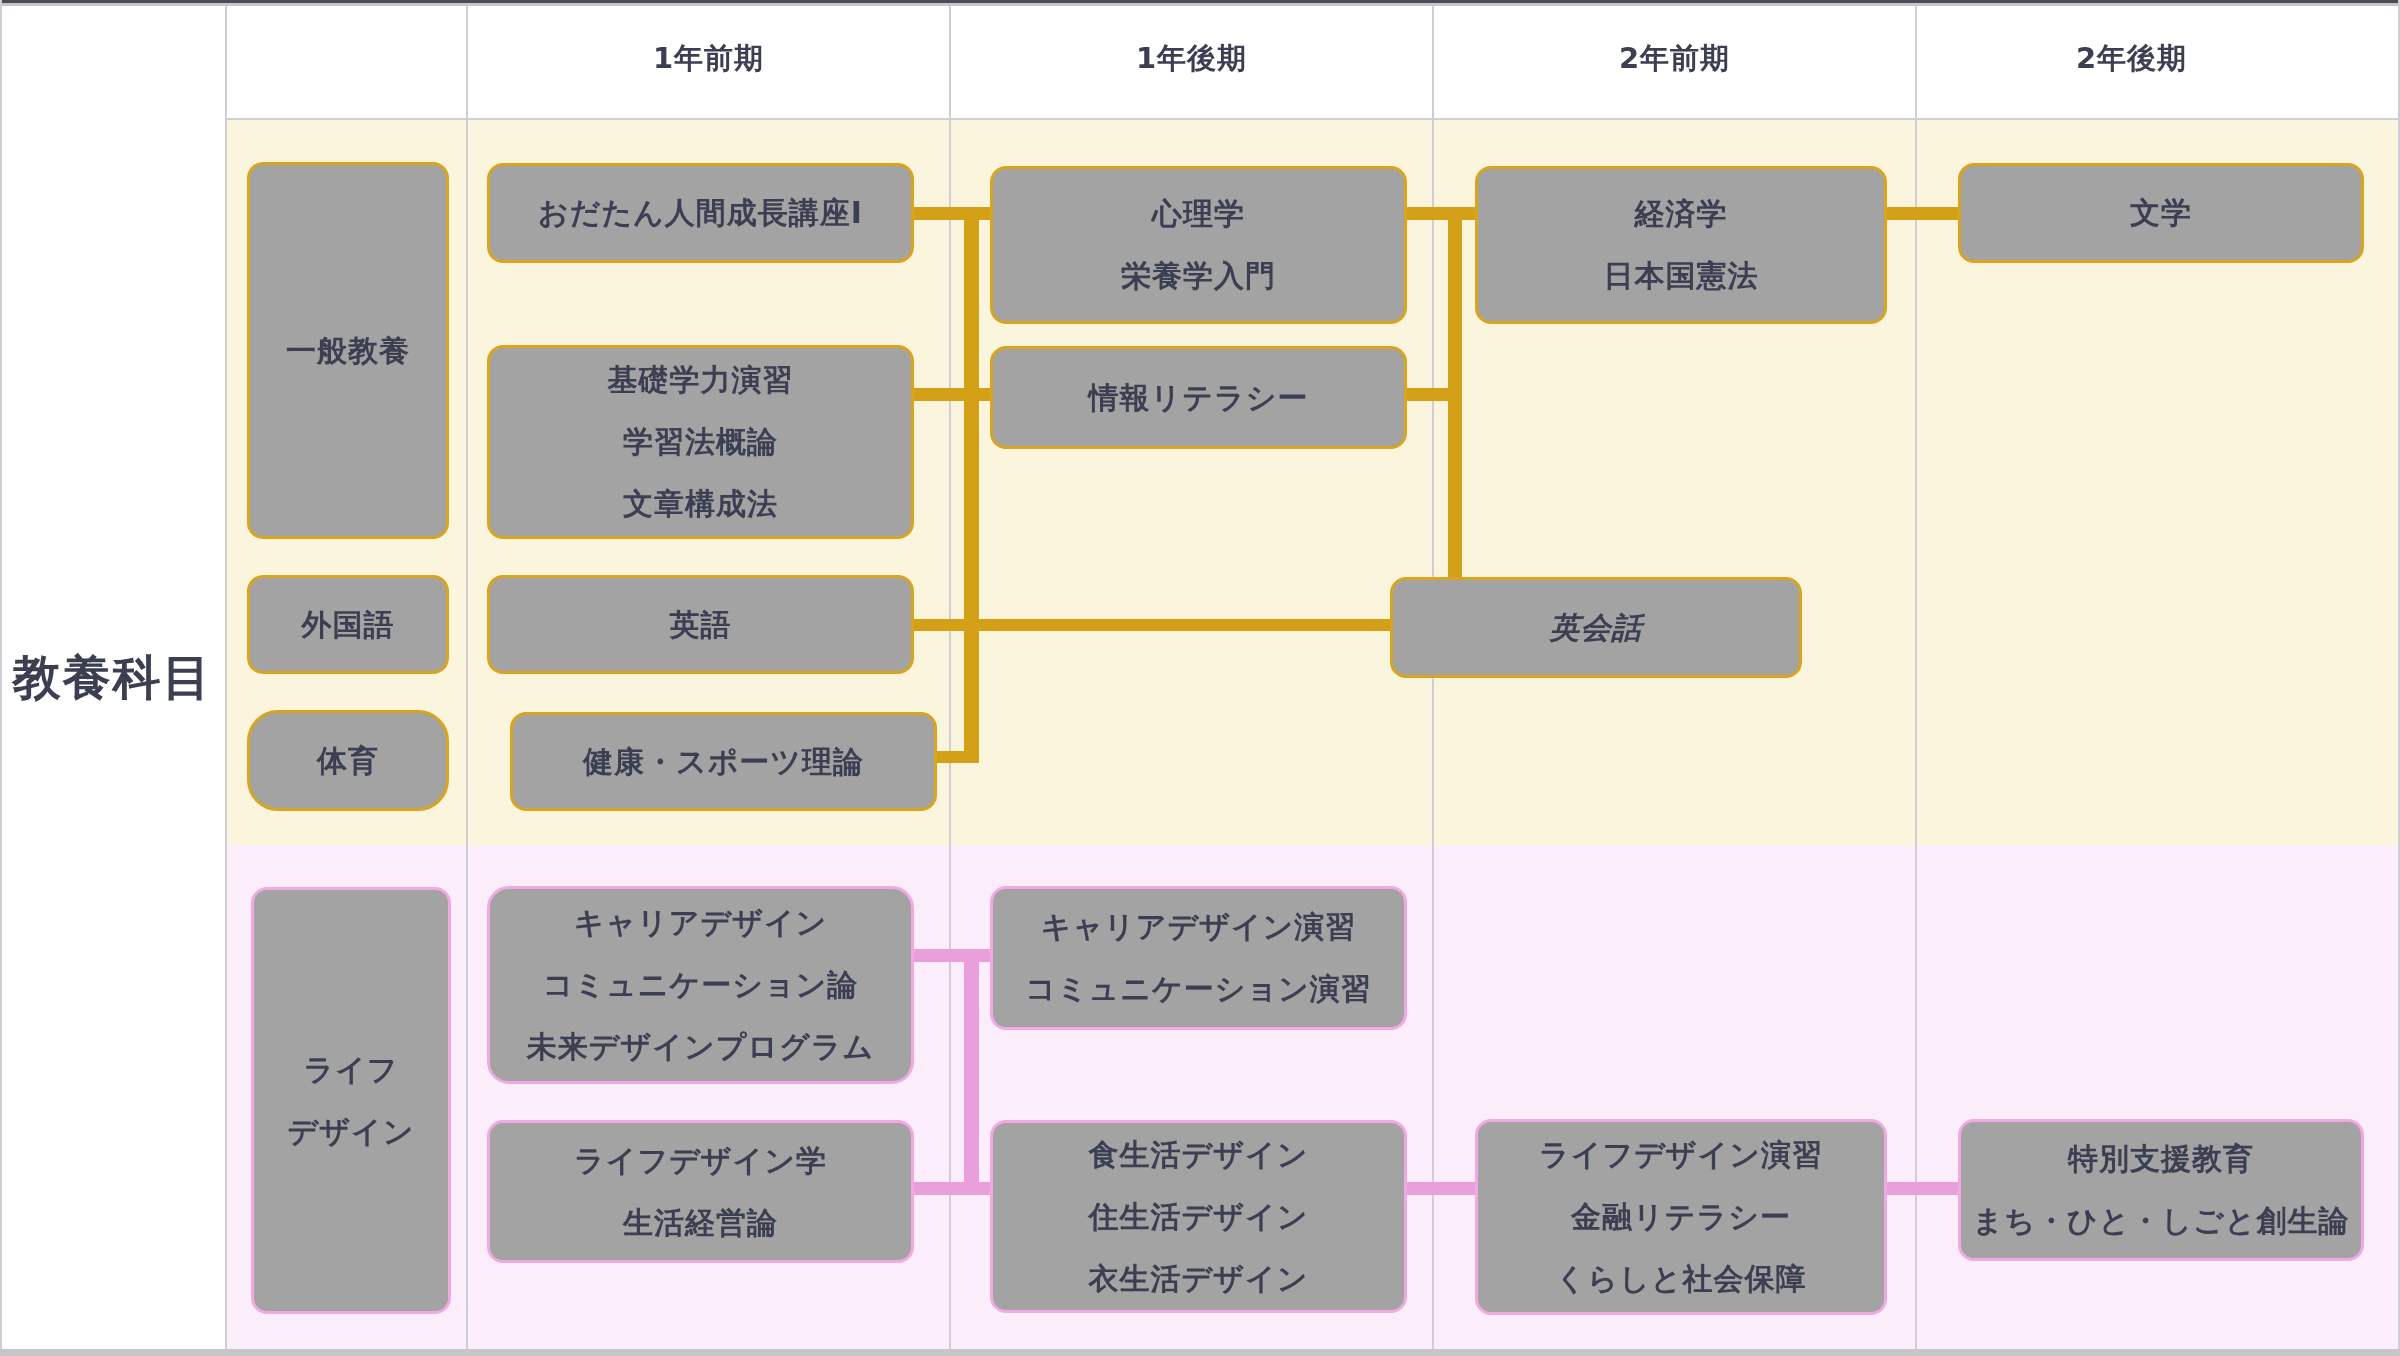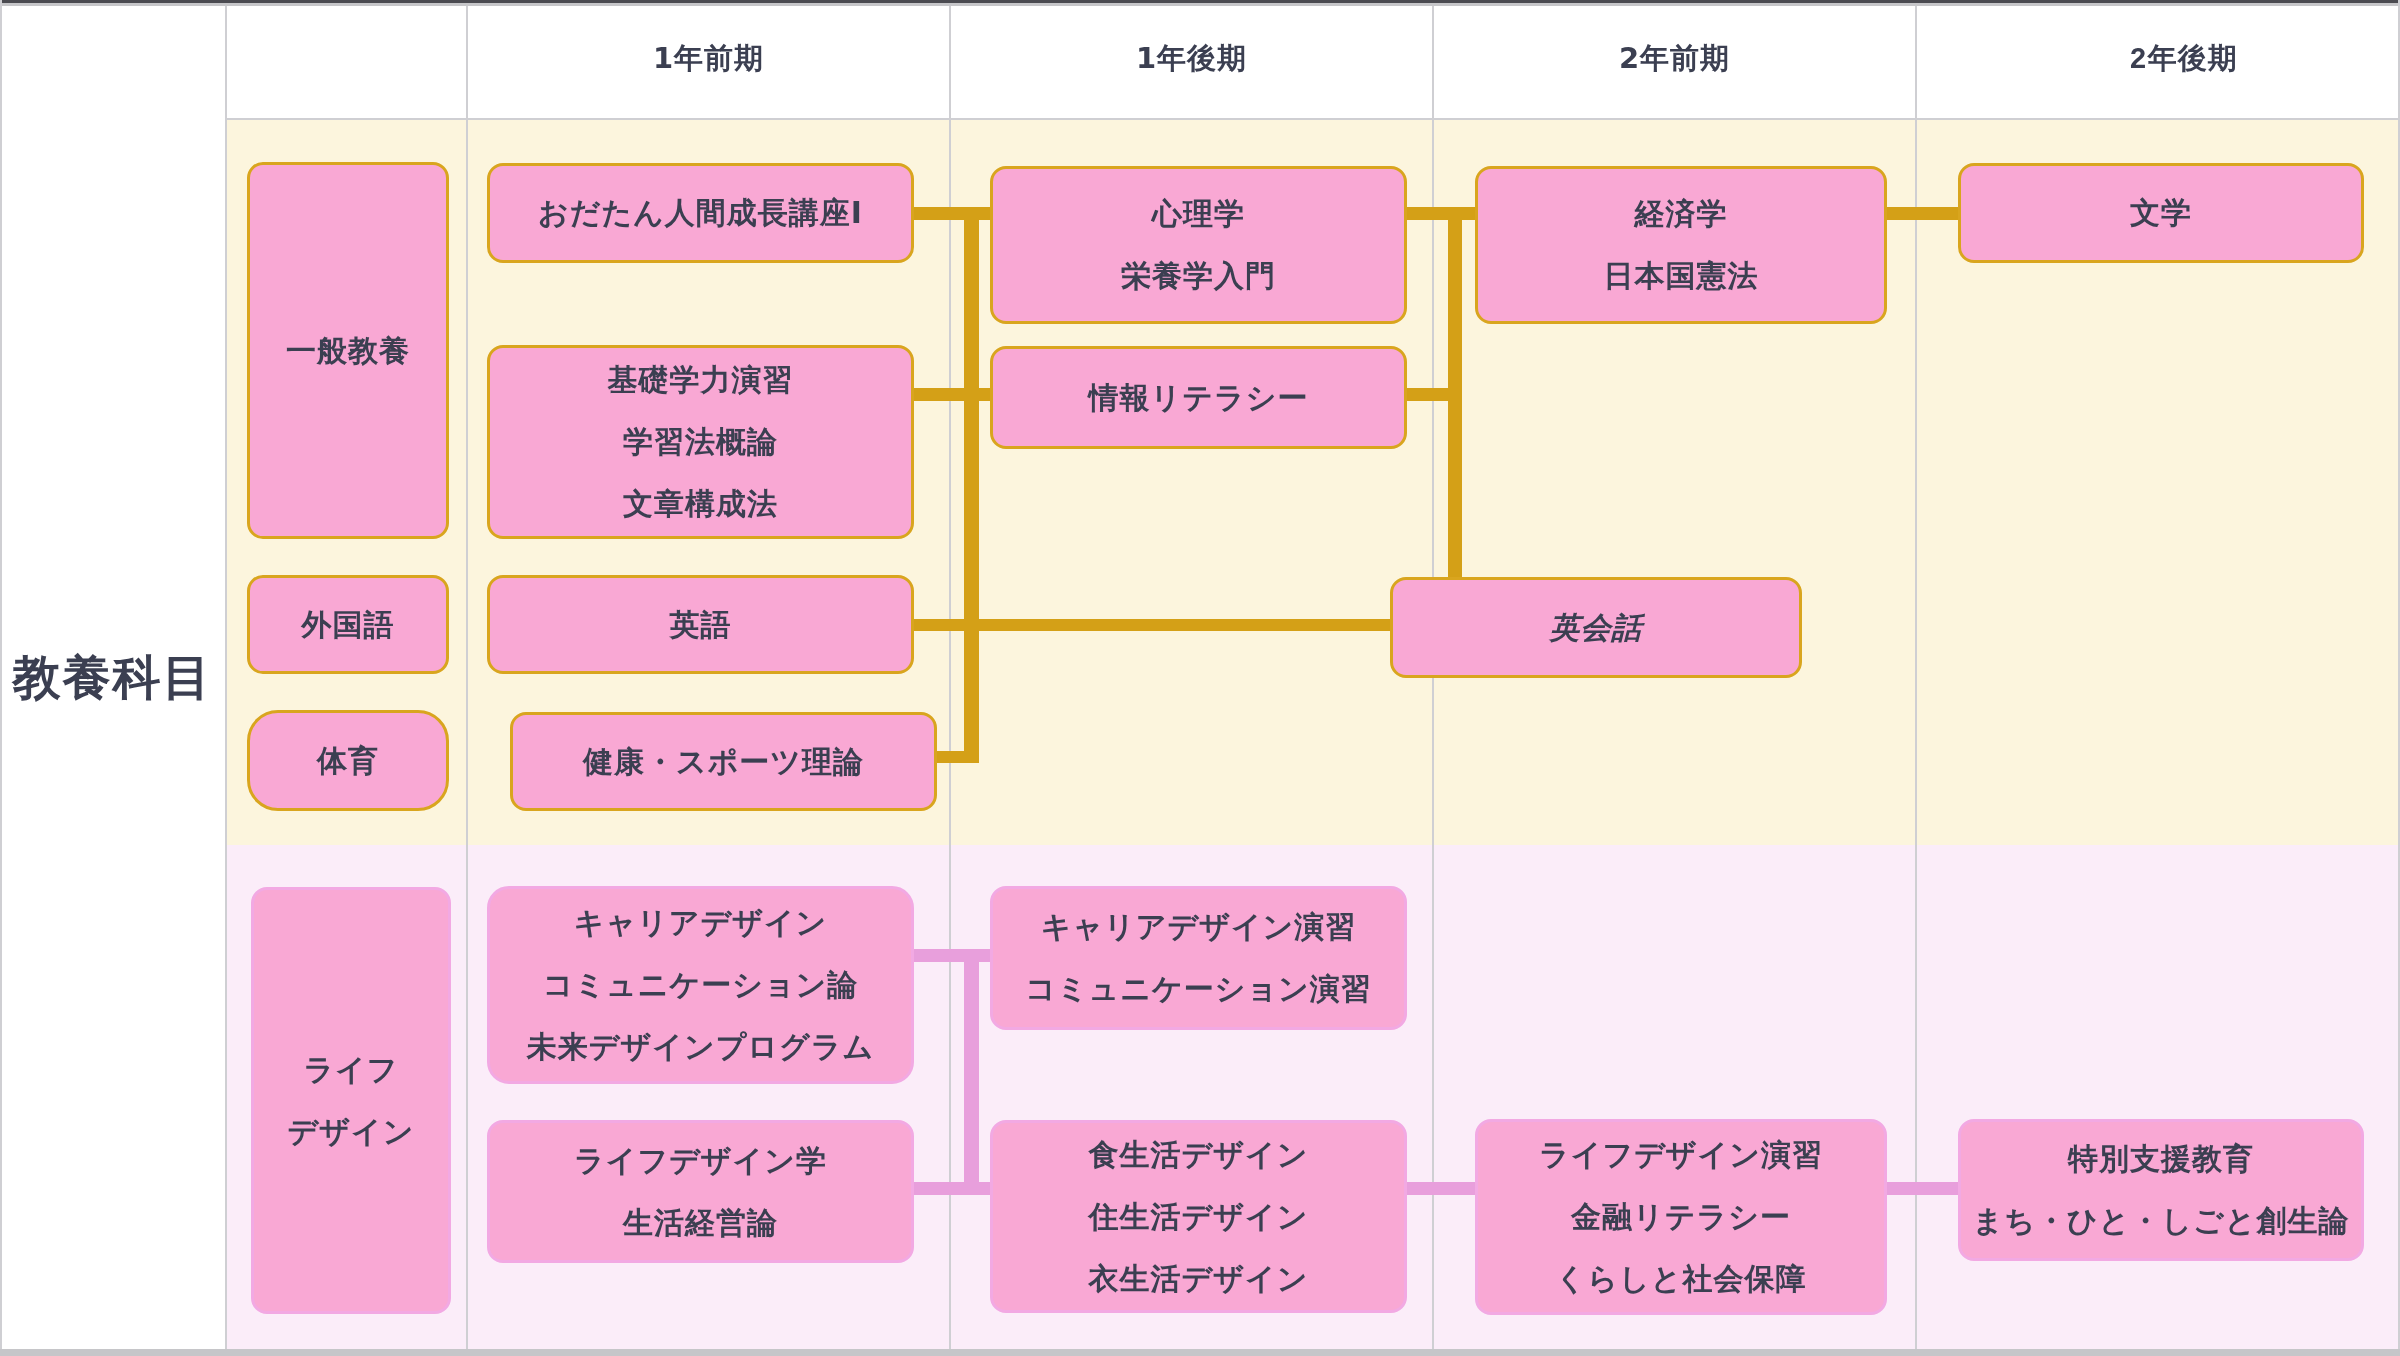--- a/index.html
+++ b/index.html
@@ -23,21 +23,21 @@
   .frame-bottom{position:absolute;left:0;bottom:0;width:100%;height:7px;background:var(--c-frame_light,#C6C6C9);}
   .frame-left{position:absolute;left:0;top:0;bottom:0;width:2px;background:var(--c-divider,#CFCFD3);}
   .frame-right{position:absolute;right:0;top:0;bottom:0;width:2px;background:var(--c-divider,#CFCFD3);}
 
   .conn{position:absolute;}
   .conn.gold{background:var(--c-gold_line,#D4A017);}
   .conn.pinkc{background:var(--c-pink_line,#E89FDC);}
 
   .box{
     position:absolute;
-    background:#f9a8d4;
+    background:#a3a3a3;
     border-radius:16px;
     display:flex;flex-direction:column;align-items:center;justify-content:center;
     text-align:center;
     font-weight:bold;
     font-size:30px;
     letter-spacing:1px;
     z-index:5;
   }
   .box.gold{border:3px solid var(--c-gold_border,#D9A51E);}
   .box.pink{border:3px solid var(--c-pink_border,#F2A9E3);}
@@ -83,21 +83,21 @@
   <div class="conn gold" style="left:1448px;top:207px;width:14px;height:424px;"></div>
 
   <div class="conn pinkc" style="left:908px;top:949px;width:82px;height:13px;"></div>
   <div class="conn pinkc" style="left:908px;top:1182px;width:1050px;height:13px;"></div>
   <div class="conn pinkc" style="left:964px;top:949px;width:15px;height:246px;"></div>
 
   <div class="rowlabel">教養科目</div>
   <div class="hdr" style="left:467px;width:483px;">1年前期</div>
   <div class="hdr" style="left:950px;width:483px;">1年後期</div>
   <div class="hdr" style="left:1433px;width:483px;">2年前期</div>
-  <div class="hdr" style="left:1968px;width:431px;font-family:Liberation Mono, monospace;">2年後期</div>
+  <div class="hdr" style="left:1916px;width:431px;">2年後期</div>
 
   <div class="box gold" style="left:247px;top:162px;width:196px;height:371px;">
     <span class="ln">一般教養</span>
   </div>
   <div class="box gold" style="left:247px;top:575px;width:196px;height:93px;">
     <span class="ln">外国語</span>
   </div>
   <div class="box gold" style="left:247px;top:710px;width:196px;height:95px;border-radius:31px;">
     <span class="ln">体育</span>
   </div>

